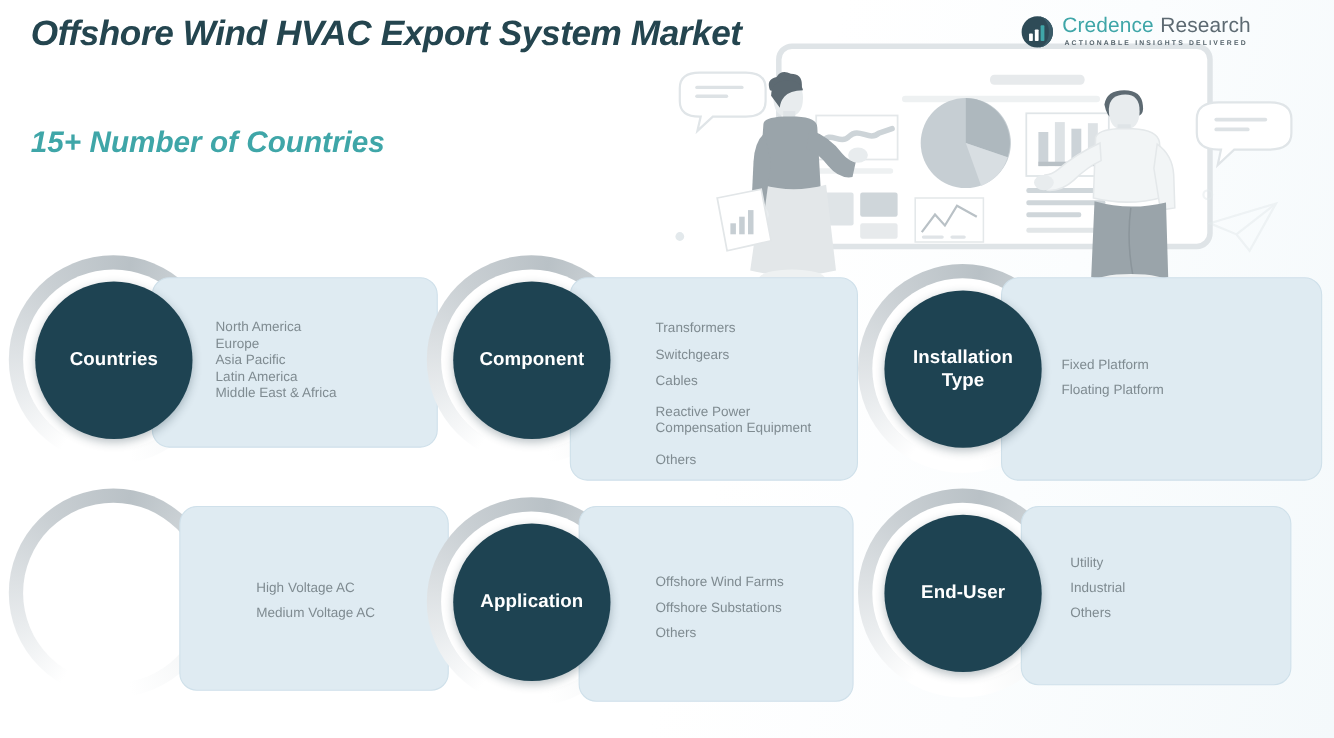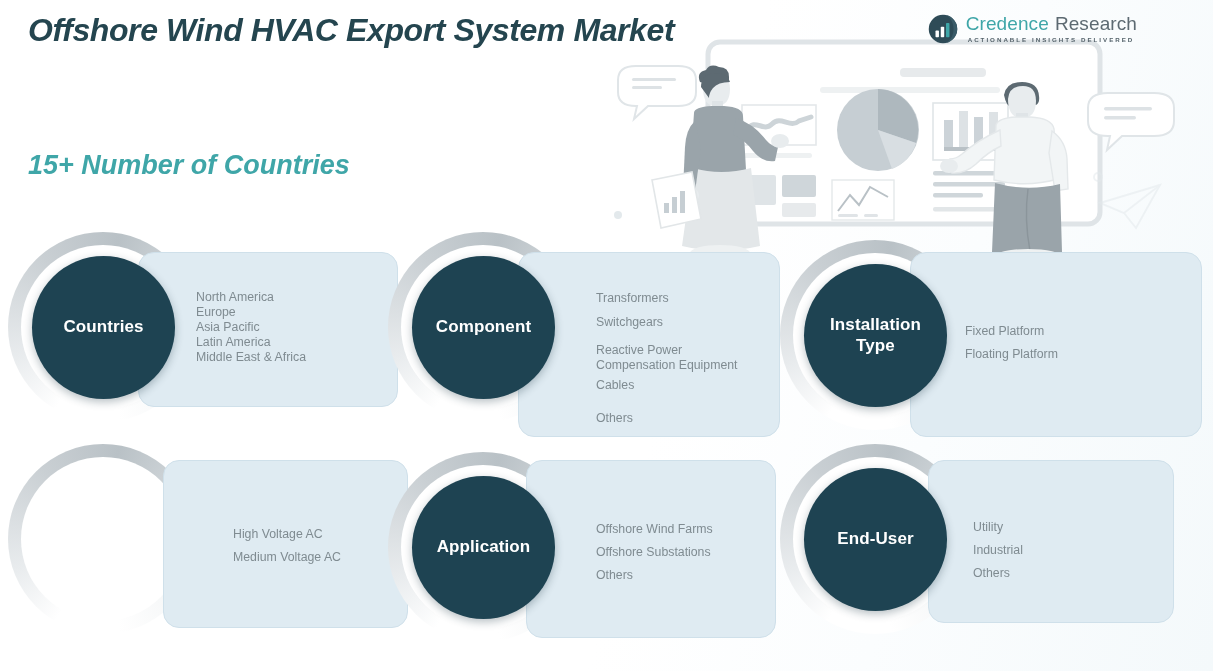--- a/index.html
+++ b/index.html
@@ -39,21 +39,21 @@
     position: absolute;
     left: 28px;
     top: 110px;
     font-size: 27px;
     font-weight: bold;
     font-style: italic;
     color: #3fa6a8;
     line-height: 1.45;
     z-index: 20;
   }
-  #subtitle .sub-line { display: block; white-space: nowrap; margin-top: 36px; }
+  #subtitle .sub-line { display: block; white-space: nowrap; }
 
   
   #logo {
     position: absolute;
     right: 76px;
     top: 14px;
     display: flex;
     align-items: center;
     gap: 8px;
     z-index: 25;
@@ -294,25 +294,25 @@
     <div class="ring" style="left:0px; top:0px; width:190px; height:190px;"></div>
     <div class="panel" style="left:130px; top:20px; width:262px; height:185px;"></div>
     <div class="bubble" style="left:24px; top:24px; width:143px; height:143px;">
       <span class="bubble-label">
         <span class="lbl-line">Component</span>
       </span>
     </div>
     <div class="item-list" style="left:208px; top:54px; line-height:24px;">
       <span class="list-item">Transformers</span>
       <span class="list-item">Switchgears</span>
+      <span class="list-item">Cables</span>
       <span class="list-item" style="line-height:15px; margin-top:9px;">
         <span class="wrap2">Reactive Power</span>
         <span class="wrap2">Compensation Equipment</span>
       </span>
-      <span class="list-item">Cables</span>
       <span class="list-item" style="margin-top:9px;">Others</span>
     </div>
   </div>
 
   <div class="card" style="left:780px; top:232px; width:425px; height:192px;">
     <div class="ring" style="left:0px; top:8px; width:190px; height:190px;"></div>
     <div class="panel" style="left:130px; top:20px; width:292px; height:185px;"></div>
     <div class="bubble" style="left:24px; top:32px; width:143px; height:143px;">
       <span class="bubble-label">
         <span class="lbl-line">Installation</span>
@@ -350,21 +350,21 @@
   </div>
 
   <div class="card" style="left:780px; top:444px; width:425px; height:192px;">
     <div class="ring" style="left:0px; top:0px; width:190px; height:190px;"></div>
     <div class="panel" style="left:148px; top:16px; width:246px; height:163px;"></div>
     <div class="bubble" style="left:24px; top:24px; width:143px; height:143px;">
       <span class="bubble-label">
         <span class="lbl-line">End-User</span>
       </span>
     </div>
-    <div class="item-list" style="left:193px; top:72px; line-height:23px;">
+    <div class="item-list" style="left:193px; top:56px; line-height:23px;">
       <span class="list-item">Utility</span>
       <span class="list-item">Industrial</span>
       <span class="list-item">Others</span>
     </div>
   </div>
 
   <div id="page-title">Offshore Wind HVAC Export System Market</div>
 
   <div id="subtitle">
     <span class="sub-line">15+ Number of Countries</span>

